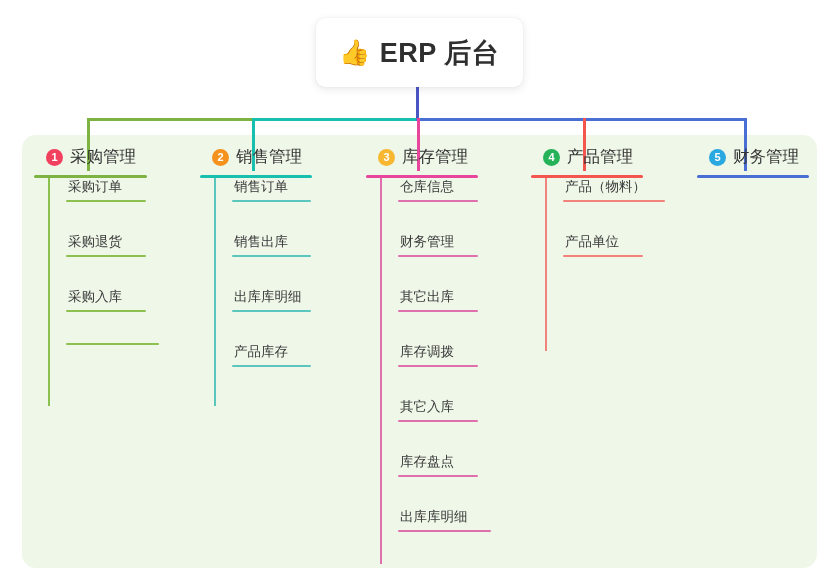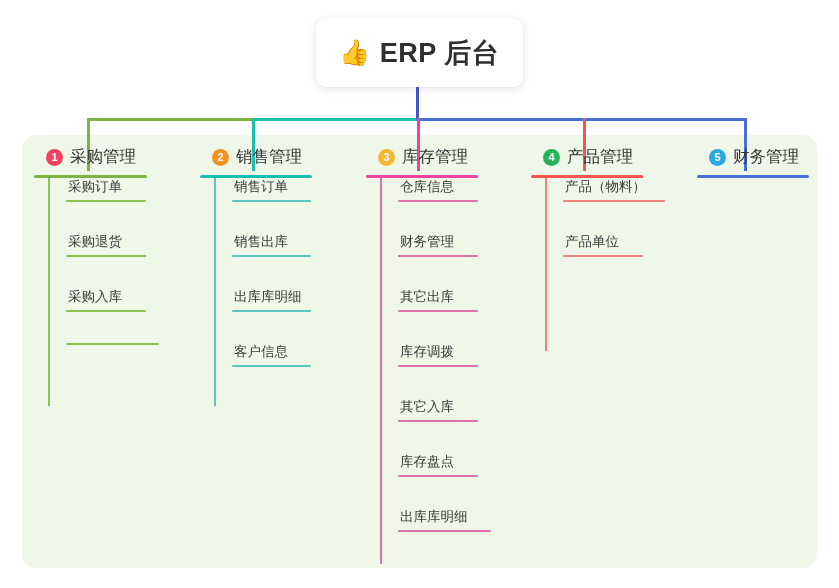--- a/index.html
+++ b/index.html
@@ -216,21 +216,21 @@
       </div>
       <div class="leaf">
         <span class="leaf-label">销售出库</span>
         <div class="leaf-rule" style="background:#5bc6bd; width:79px;"></div>
       </div>
       <div class="leaf">
         <span class="leaf-label">出库库明细</span>
         <div class="leaf-rule" style="background:#5bc6bd; width:79px;"></div>
       </div>
       <div class="leaf">
-        <span class="leaf-label">客户信息</span>
+        <span class="leaf-label">产品库存</span>
         <div class="leaf-rule" style="background:#5bc6bd; width:79px;"></div>
       </div>
     </div>
   </div>
 
   <div class="branch" style="left:366px; top:145px; width:165px;">
     <div class="branch-head">
       <span class="badge" style="background:#f7b731;">3</span>
       <span class="branch-title">库存管理</span>
     </div>

